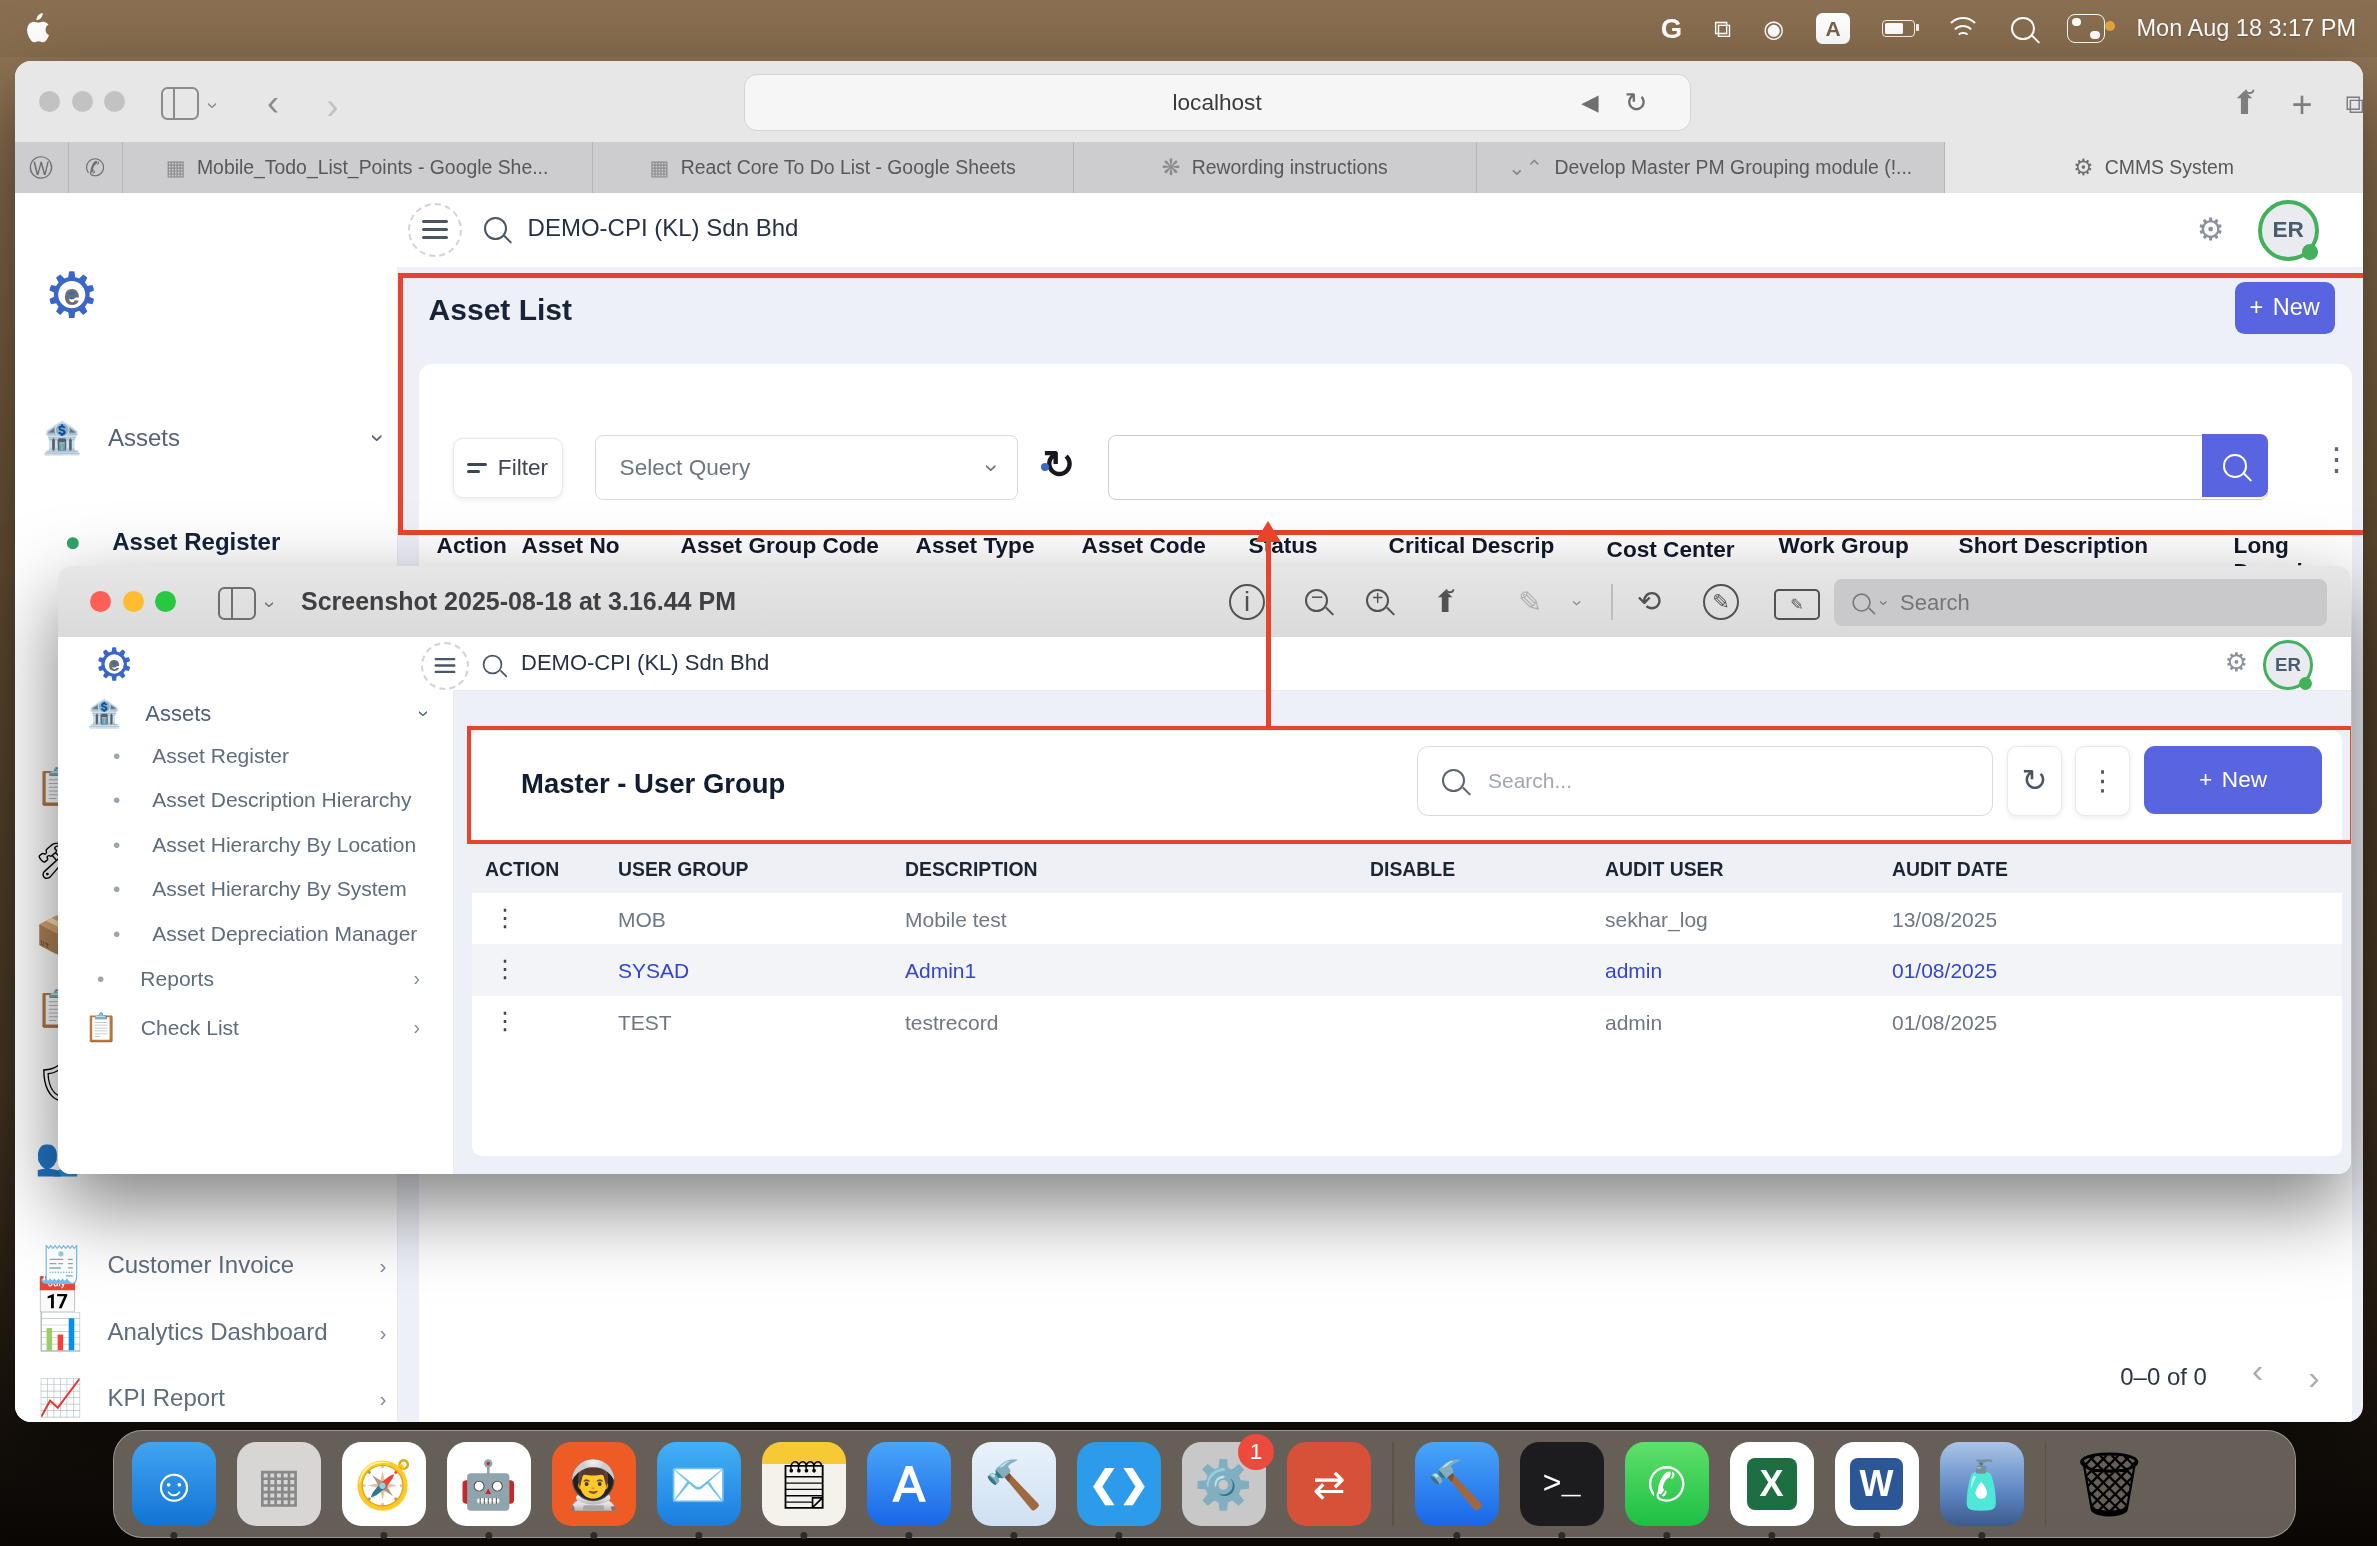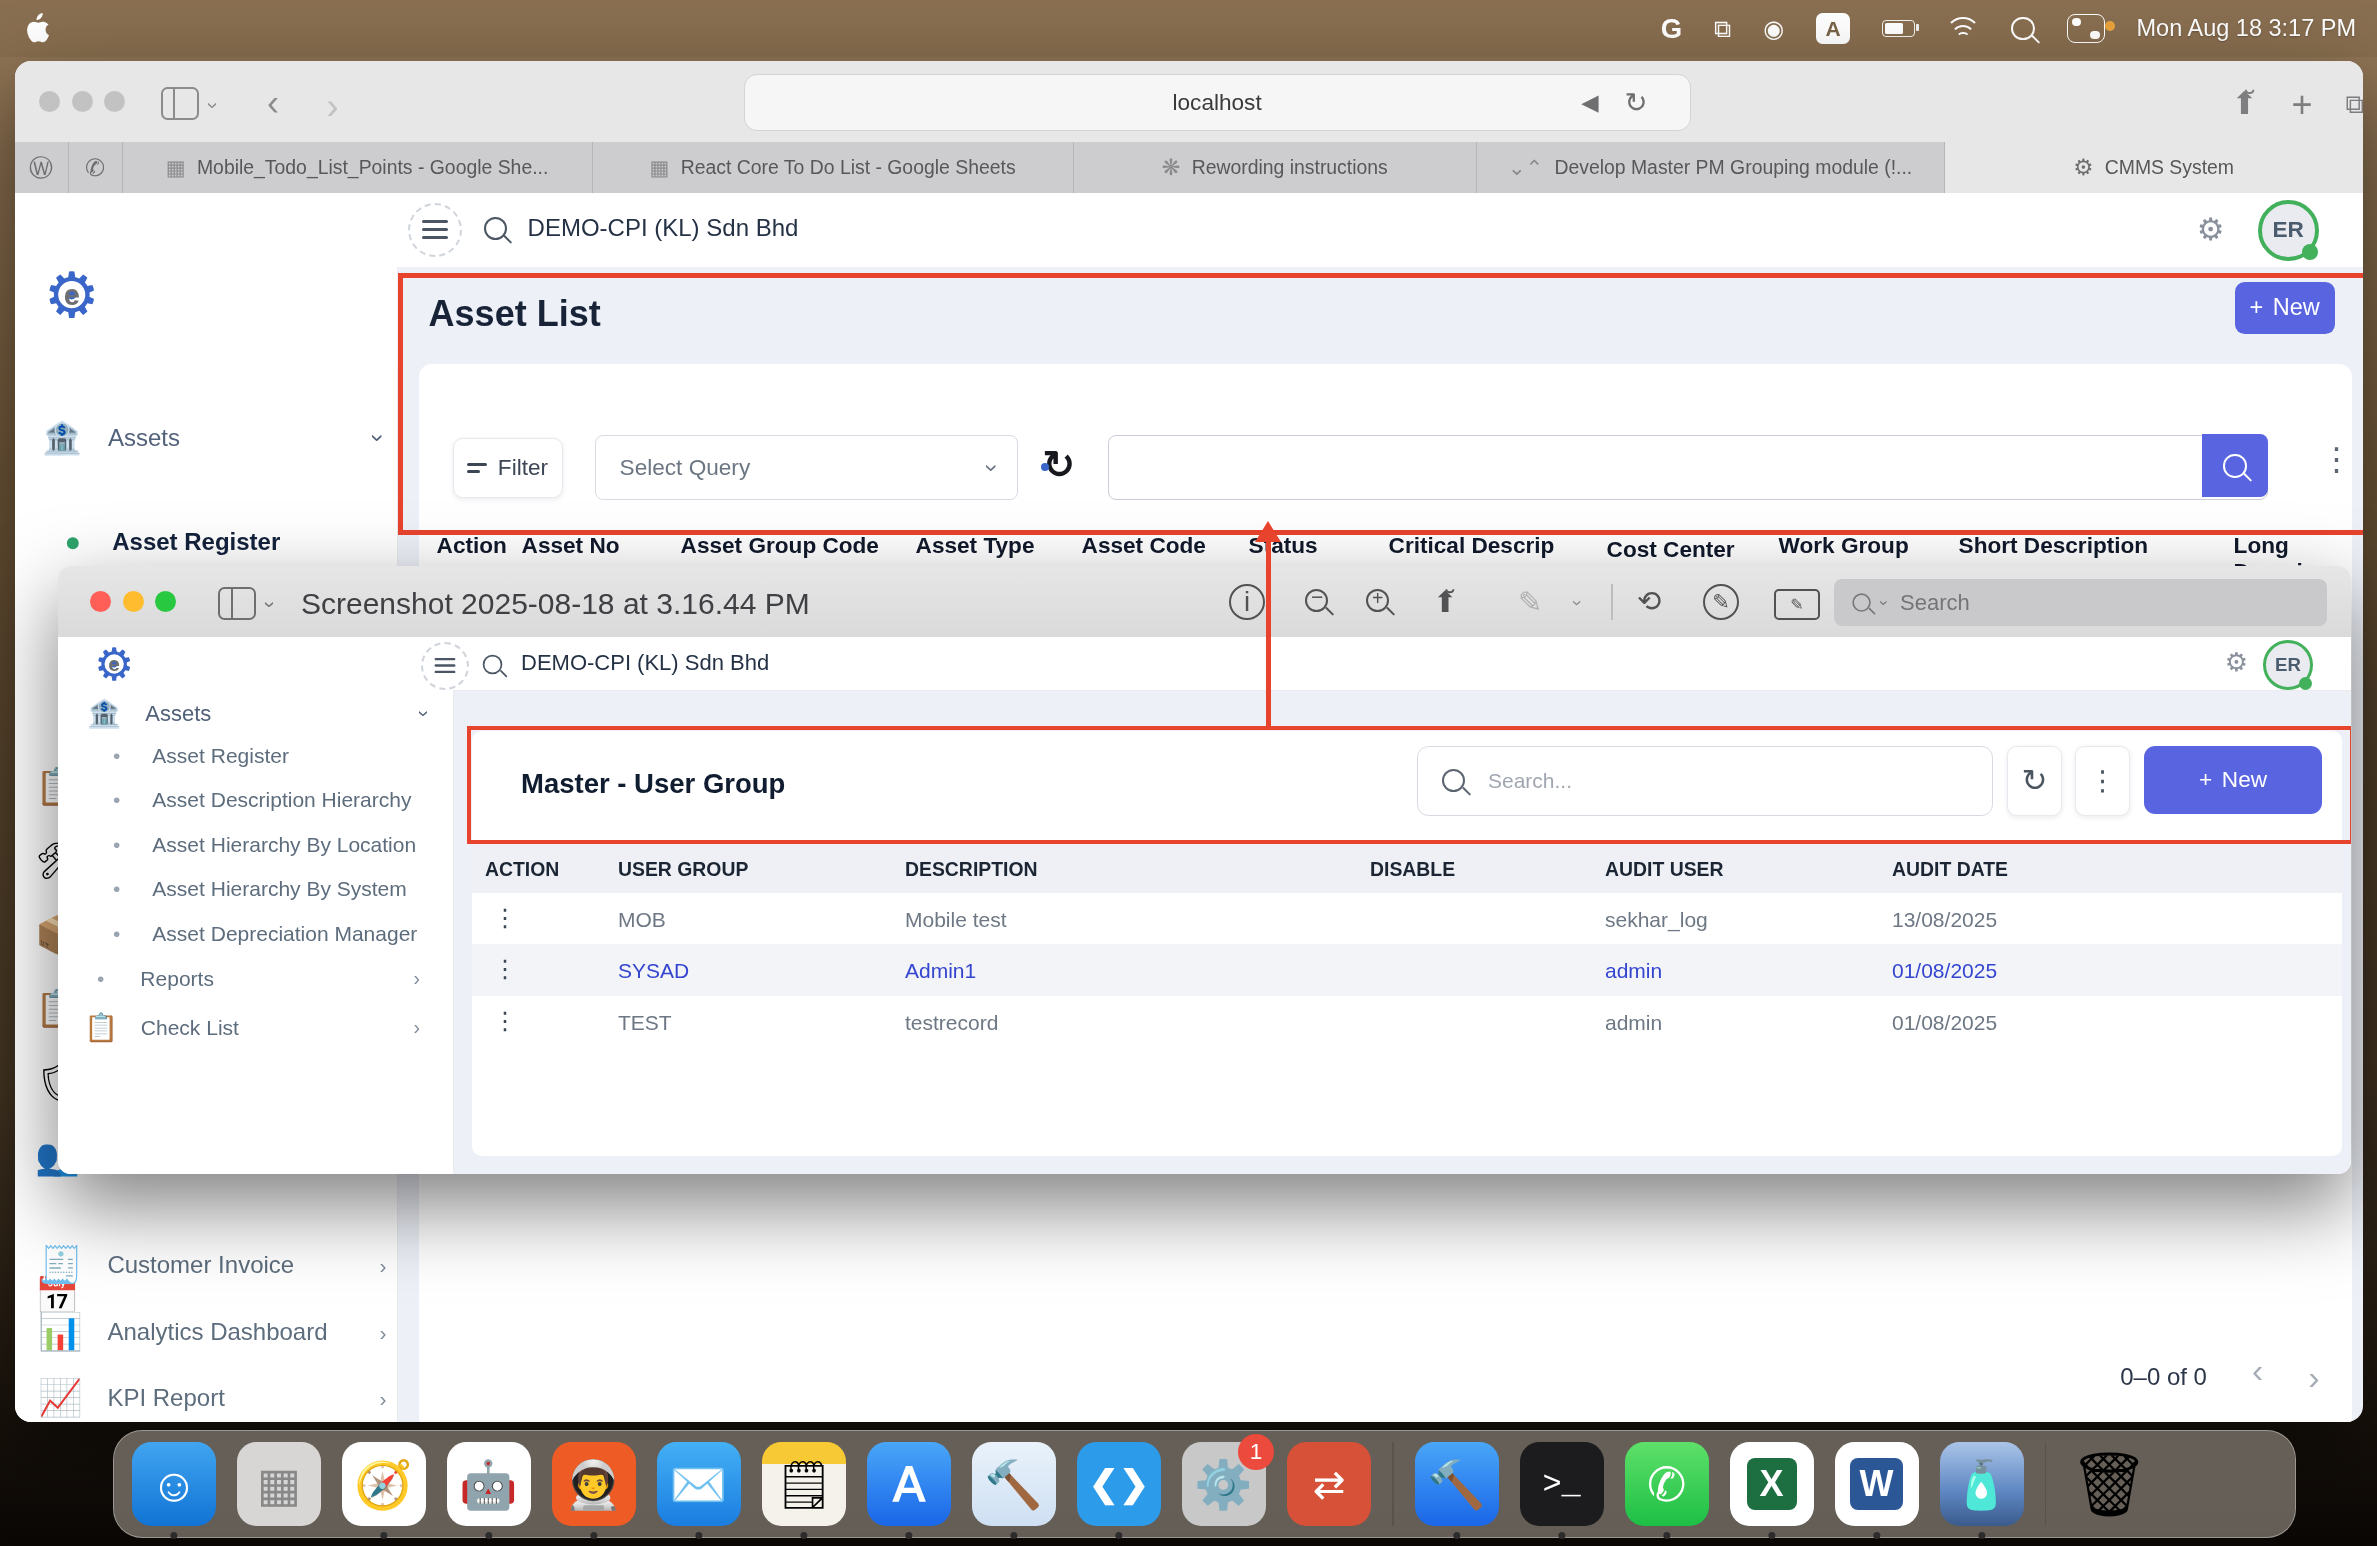--- a/index.html
+++ b/index.html
@@ -191,21 +191,21 @@
       <span style="position:absolute;left:131px;top:21px;font-size:24px;color:#253246;">DEMO-CPI (KL) Sdn Bhd</span>
       <span style="position:absolute;right:139px;top:18px;font-size:31px;color:#8a919c;">⚙</span>
       <span style="position:absolute;right:45px;top:6.5px;width:53px;height:53px;border-radius:50%;background:#e9ebf0;border:4px solid #43b05c;display:flex;align-items:center;justify-content:center;">
         <span style="font-size:22.6px;font-weight:bold;color:#4b5c6e;">ER</span>
         <i style="position:absolute;right:-3.2px;bottom:-3.2px;width:16px;height:16px;background:#43b05c;border-radius:50%;"></i>
       </span>
     </div>
 
     <div class="abs redbox" style="left:383px;top:212px;width:1997px;height:252px;z-index:5;"></div>
     <div class="abs" style="left:382px;top:206px;width:1967px;height:97px;background:#edf0f7;">
-      <span style="position:absolute;left:32px;top:26px;font-size:36px;font-weight:bold;color:#182338;">Asset List</span>
+      <span style="position:absolute;left:32px;top:26px;font-size:30px;font-weight:bold;color:#182338;">Asset List</span>
       <div class="btnblue" style="position:absolute;right:29px;top:14.6px;width:100px;height:52px;font-size:23.5px;">
         <span>+</span>
           <span>New</span>
       </div>
     </div>
 
     <div class="abs" style="left:404px;top:303px;width:1933px;height:1066px;background:#fff;border-radius:13px;">
 
       <div class="cardbtn" style="position:absolute;left:34px;top:74px;width:108px;height:58px;gap:11.3px;">
         <span class="filtericon">
@@ -254,21 +254,21 @@
   <div class="abs winshadow" style="left:58px;top:566px;width:2293px;height:608px;border-radius:13px;background:#fff;overflow:hidden;z-index:30;">
 
     <div class="abs" style="left:0;top:0;width:2293px;height:71px;background:linear-gradient(#e7e6e7,#dadadb);border-bottom:0.8px solid #bcbbbd;">
       <span class="light" style="position:absolute;left:32px;top:25px;background:#ff5f57;"></span>
       <span class="light" style="position:absolute;left:65px;top:25px;background:#febc2e;"></span>
       <span class="light" style="position:absolute;left:97px;top:25px;background:#28c840;"></span>
       <span style="position:absolute;left:160px;top:21px;width:34px;height:29px;border:2.4px solid #6f6f71;border-radius:6.5px;">
         <i style="position:absolute;left:0;top:0;bottom:0;width:10.5px;border-right:2.4px solid #6f6f71;display:block;"></i>
       </span>
       <span class="chev" style="position:absolute;left:209px;top:29px;color:#6f6f71;font-size:19.4px;">›</span>
-      <span style="position:absolute;left:243px;top:21px;font-size:30px;font-weight:normal;color:#3f4043;">Screenshot 2025-08-18 at 3.16.44 PM</span>
+      <span style="position:absolute;left:243px;top:21px;font-size:25px;font-weight:bold;color:#3f4043;">Screenshot 2025-08-18 at 3.16.44 PM</span>
       <span style="position:absolute;left:1171px;top:18px;font-size:27.5px;color:#525254;border:2.4px solid #525254;border-radius:50%;width:32px;height:32px;display:flex;align-items:center;justify-content:center;">i</span>
       <span class="mag" style="position:absolute;left:1247px;top:22.6px;color:#525254;"></span>
         <span style="position:absolute;left:1253px;top:19.4px;color:#525254;font-size:21px;">−</span>
       <span class="mag" style="position:absolute;left:1308px;top:22.6px;color:#525254;"></span>
         <span style="position:absolute;left:1314px;top:21px;color:#525254;font-size:19.4px;">+</span>
       <span style="position:absolute;left:1375px;top:19.4px;font-size:29px;color:#525254;">⬆̆</span>
       <span style="position:absolute;left:1460px;top:19.4px;font-size:29px;color:#525254;opacity:.35;">✎</span>
       <span class="chev" style="position:absolute;left:1517px;top:27.5px;color:#8d8d8f;font-size:18px;">›</span>
       <i style="position:absolute;left:1553px;top:18px;width:1.6px;height:36px;background:#bdbcbe;"></i>
       <span style="position:absolute;left:1579px;top:18px;font-size:29px;color:#525254;">⟲</span>

